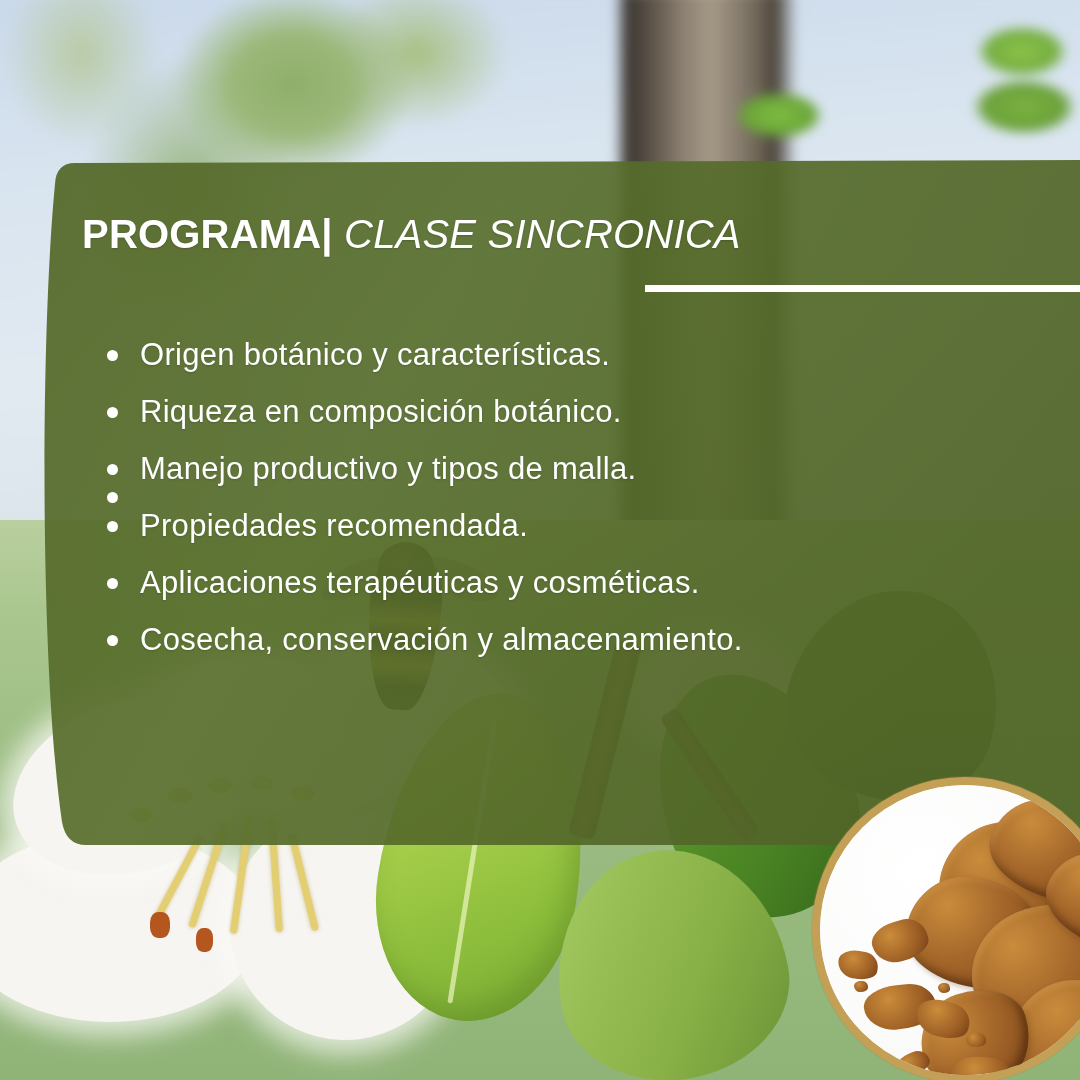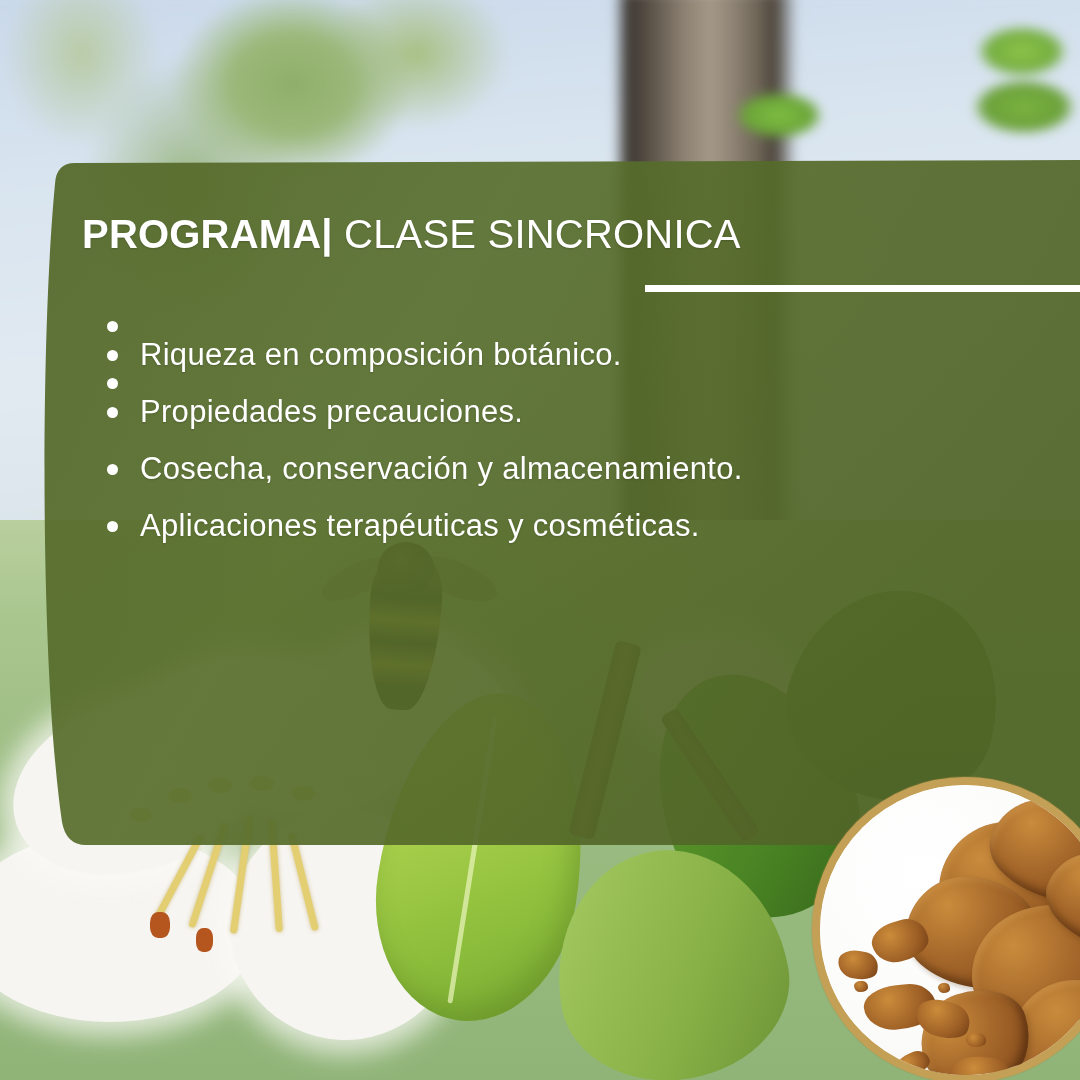--- a/index.html
+++ b/index.html
@@ -81,21 +81,21 @@
   
   .heading {
     position:absolute; left:82px; top:62px;
     color:#ffffff;
     font-size:40px;
     letter-spacing:.2px;
     white-space:nowrap;
     text-shadow:0 1px 2px rgba(0,0,0,.18);
   }
   .heading .bold { font-weight:700; }
-  .heading .light { font-weight:400; }
+  .heading .light { font-weight:400;font-style:italic; }
 
   .rule {
     position:absolute; left:645px; top:135px;
     width:435px; height:7px; background:#ffffff;
   }
 
   
   .bullets {
     position:absolute; left:100px; top:176px;
     list-style:none;
@@ -218,39 +218,44 @@
 
     <div class="heading">
       <span class="bold">PROGRAMA|</span><span class="light"> CLASE SINCRONICA</span>
     </div>
 
     <div class="rule"></div>
 
     <ul class="bullets">
       <li>
         <span class="dot"></span>
+        <span>Origen botánico y características.</span>
       </li>
       <li>
         <span class="dot"></span>
         <span>Riqueza en composición botánico.</span>
       </li>
       <li>
         <span class="dot"></span>
-      </li>
-      <li>
-        <span class="dot"></span>
-        <span>Propiedades precauciones.</span>
+        <span>Manejo productivo  y tipos de malla.</span>
+      </li>
+      <li>
+        <span class="dot"></span>
+      </li>
+      <li>
+        <span class="dot"></span>
+        <span>Propiedades recomendada.</span>
+      </li>
+      <li>
+        <span class="dot"></span>
+        <span>Aplicaciones terapéuticas y cosméticas.</span>
       </li>
       <li>
         <span class="dot"></span>
         <span>Cosecha, conservación y almacenamiento.</span>
-      </li>
-      <li>
-        <span class="dot"></span>
-        <span>Aplicaciones terapéuticas y cosméticas.</span>
       </li>
     </ul>
   </div>
 
   <div class="circle-inset">
     <div class="plate"></div>
 
     <div class="propolis" style="left:118px; top:36px; width:150px; height:120px; transform:rotate(-8deg);"></div>
     <div class="propolis" style="left:170px; top:16px; width:120px; height:96px; transform:rotate(14deg);"></div>
     <div class="propolis" style="left:86px; top:92px; width:130px; height:110px; transform:rotate(6deg);"></div>

